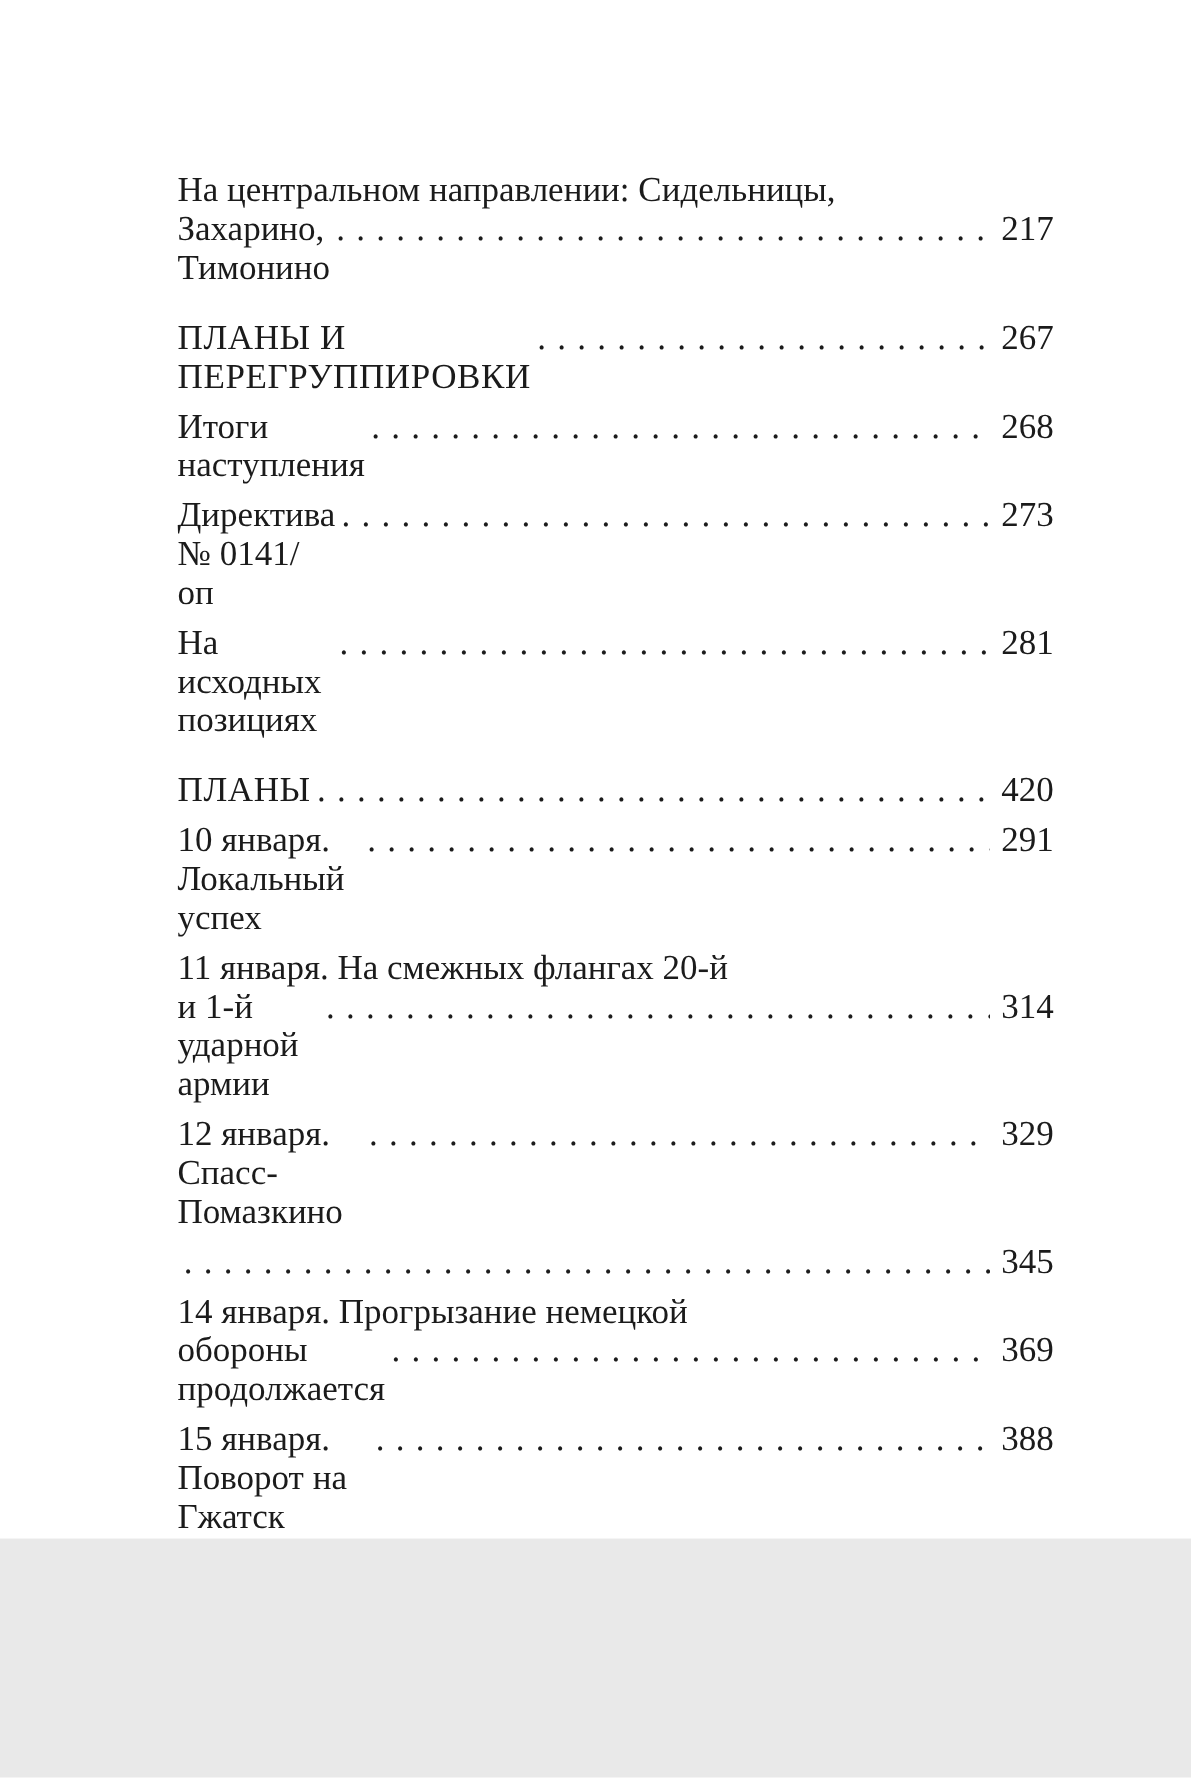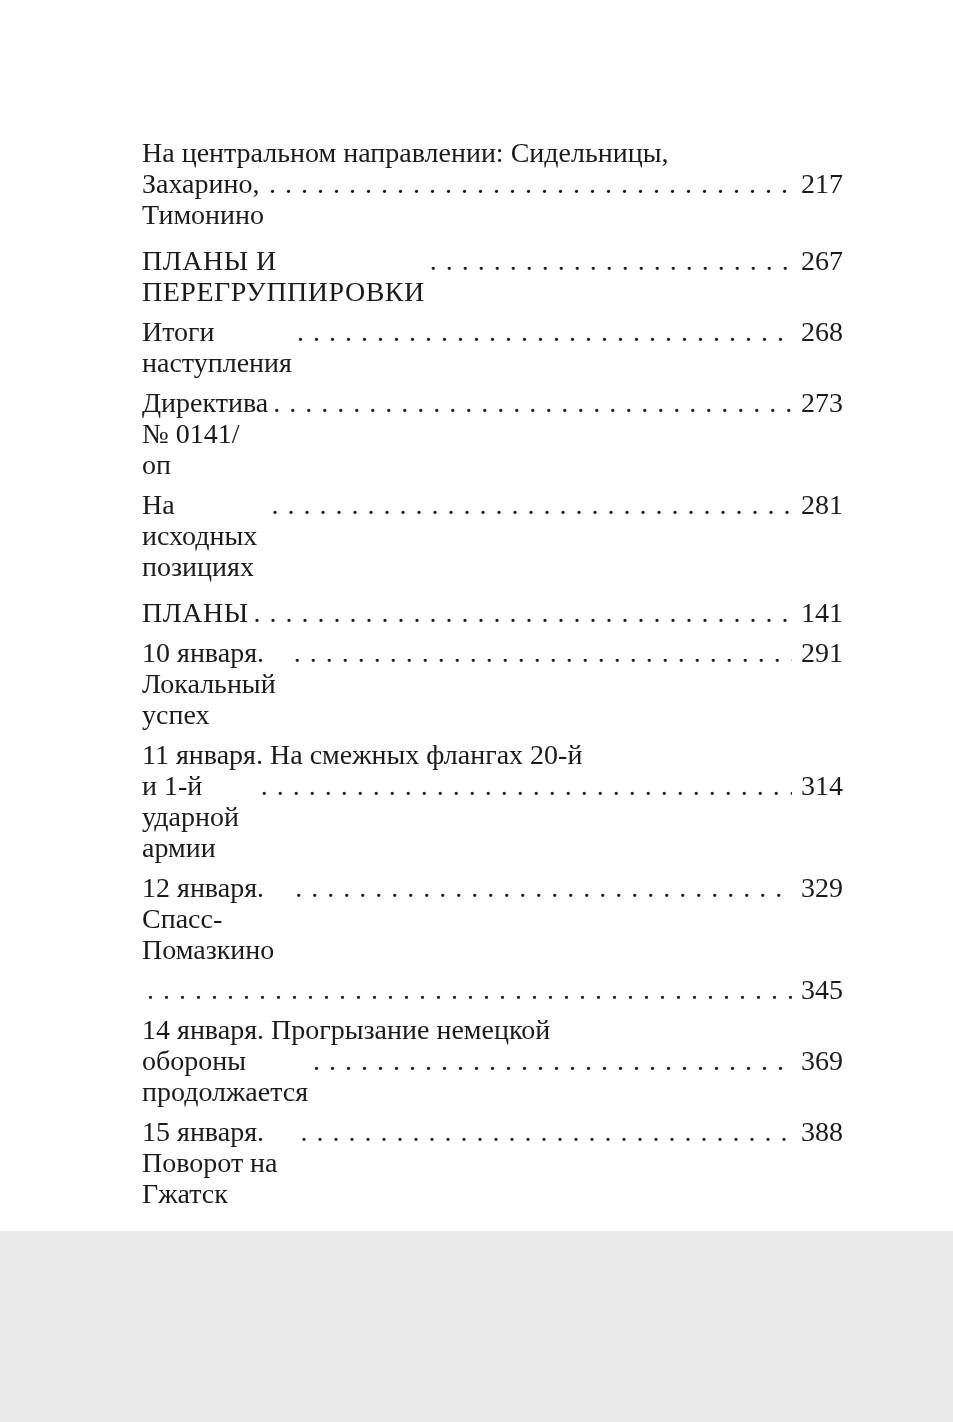--- a/index.html
+++ b/index.html
@@ -8,21 +8,21 @@
     background:#ffffff; overflow:hidden;
     font-family:"Liberation Serif","DejaVu Serif",serif;
     color:#1b1b1b;
   }
   .toc {
     position:absolute; left:142px; top:137px; width:701px;
     font-size:28px; line-height:31px;
   }
   .group { margin:0; }
   .entry { margin:0 0 9px 0; }
-  .heading { margin-top:15px; }
+  .heading { margin-top:25px; }
   .heading .t { letter-spacing:0.5px; }
   .line { display:flex; align-items:baseline; }
   .t { white-space:pre-wrap; }
   .leader { flex:1 1 auto; overflow:hidden; margin-left:5px; min-width:0; }
   .leader::after {
     content:". . . . . . . . . . . . . . . . . . . . . . . . . . . . . . . . . . . . . . . . . . . . . . . . . . . . . . . . . . . . . . . . . . . . . . . .";
     white-space:nowrap; letter-spacing:1px;
   }
   .pg { margin-left:9px; flex:0 0 auto; }
   .footer {
@@ -81,21 +81,21 @@
           <span class="pg">281</span>
         </div>
       </div>
     </section>
 
     <section class="group">
       <div class="entry heading">
         <div class="line">
           <span class="t">ПЛАНЫ</span>
           <span class="leader"></span>
-          <span class="pg">141</span>
+          <span class="pg">420</span>
         </div>
       </div>
       <div class="entry">
         <div class="line">
           <span class="t">10 января. Локальный успех</span>
           <span class="leader"></span>
           <span class="pg">291</span>
         </div>
       </div>
       <div class="entry">

